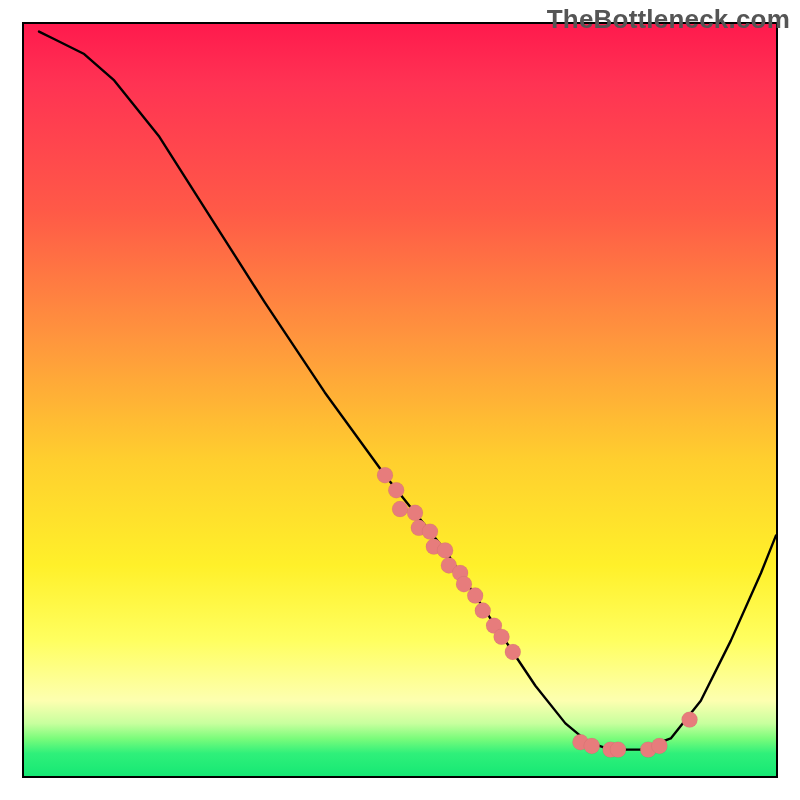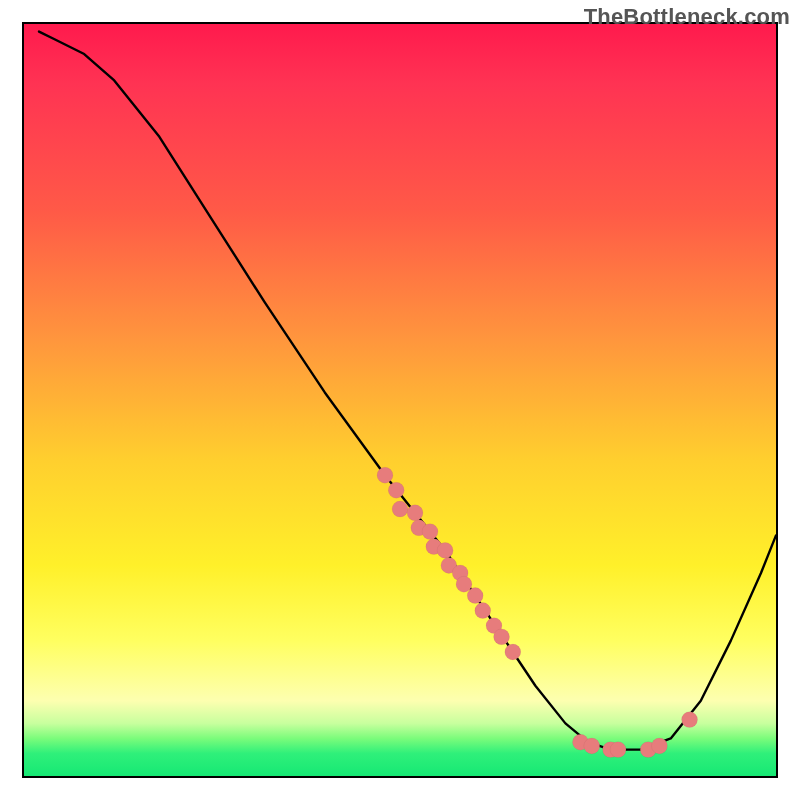--- a/index.html
+++ b/index.html
@@ -12,21 +12,21 @@
   }
   .frame {
     position: relative;
     width: 800px;
     height: 800px;
   }
   .watermark {
     position: absolute;
     top: 4px;
     right: 10px;
-    font-size: 22px;
+    font-size: 26px;
     font-weight: 600;
     color: #555555;
     letter-spacing: 0.2px;
     z-index: 10;
   }
   .plot-border {
     position: absolute;
     left: 22px;
     top: 22px;
     width: 756px;   

